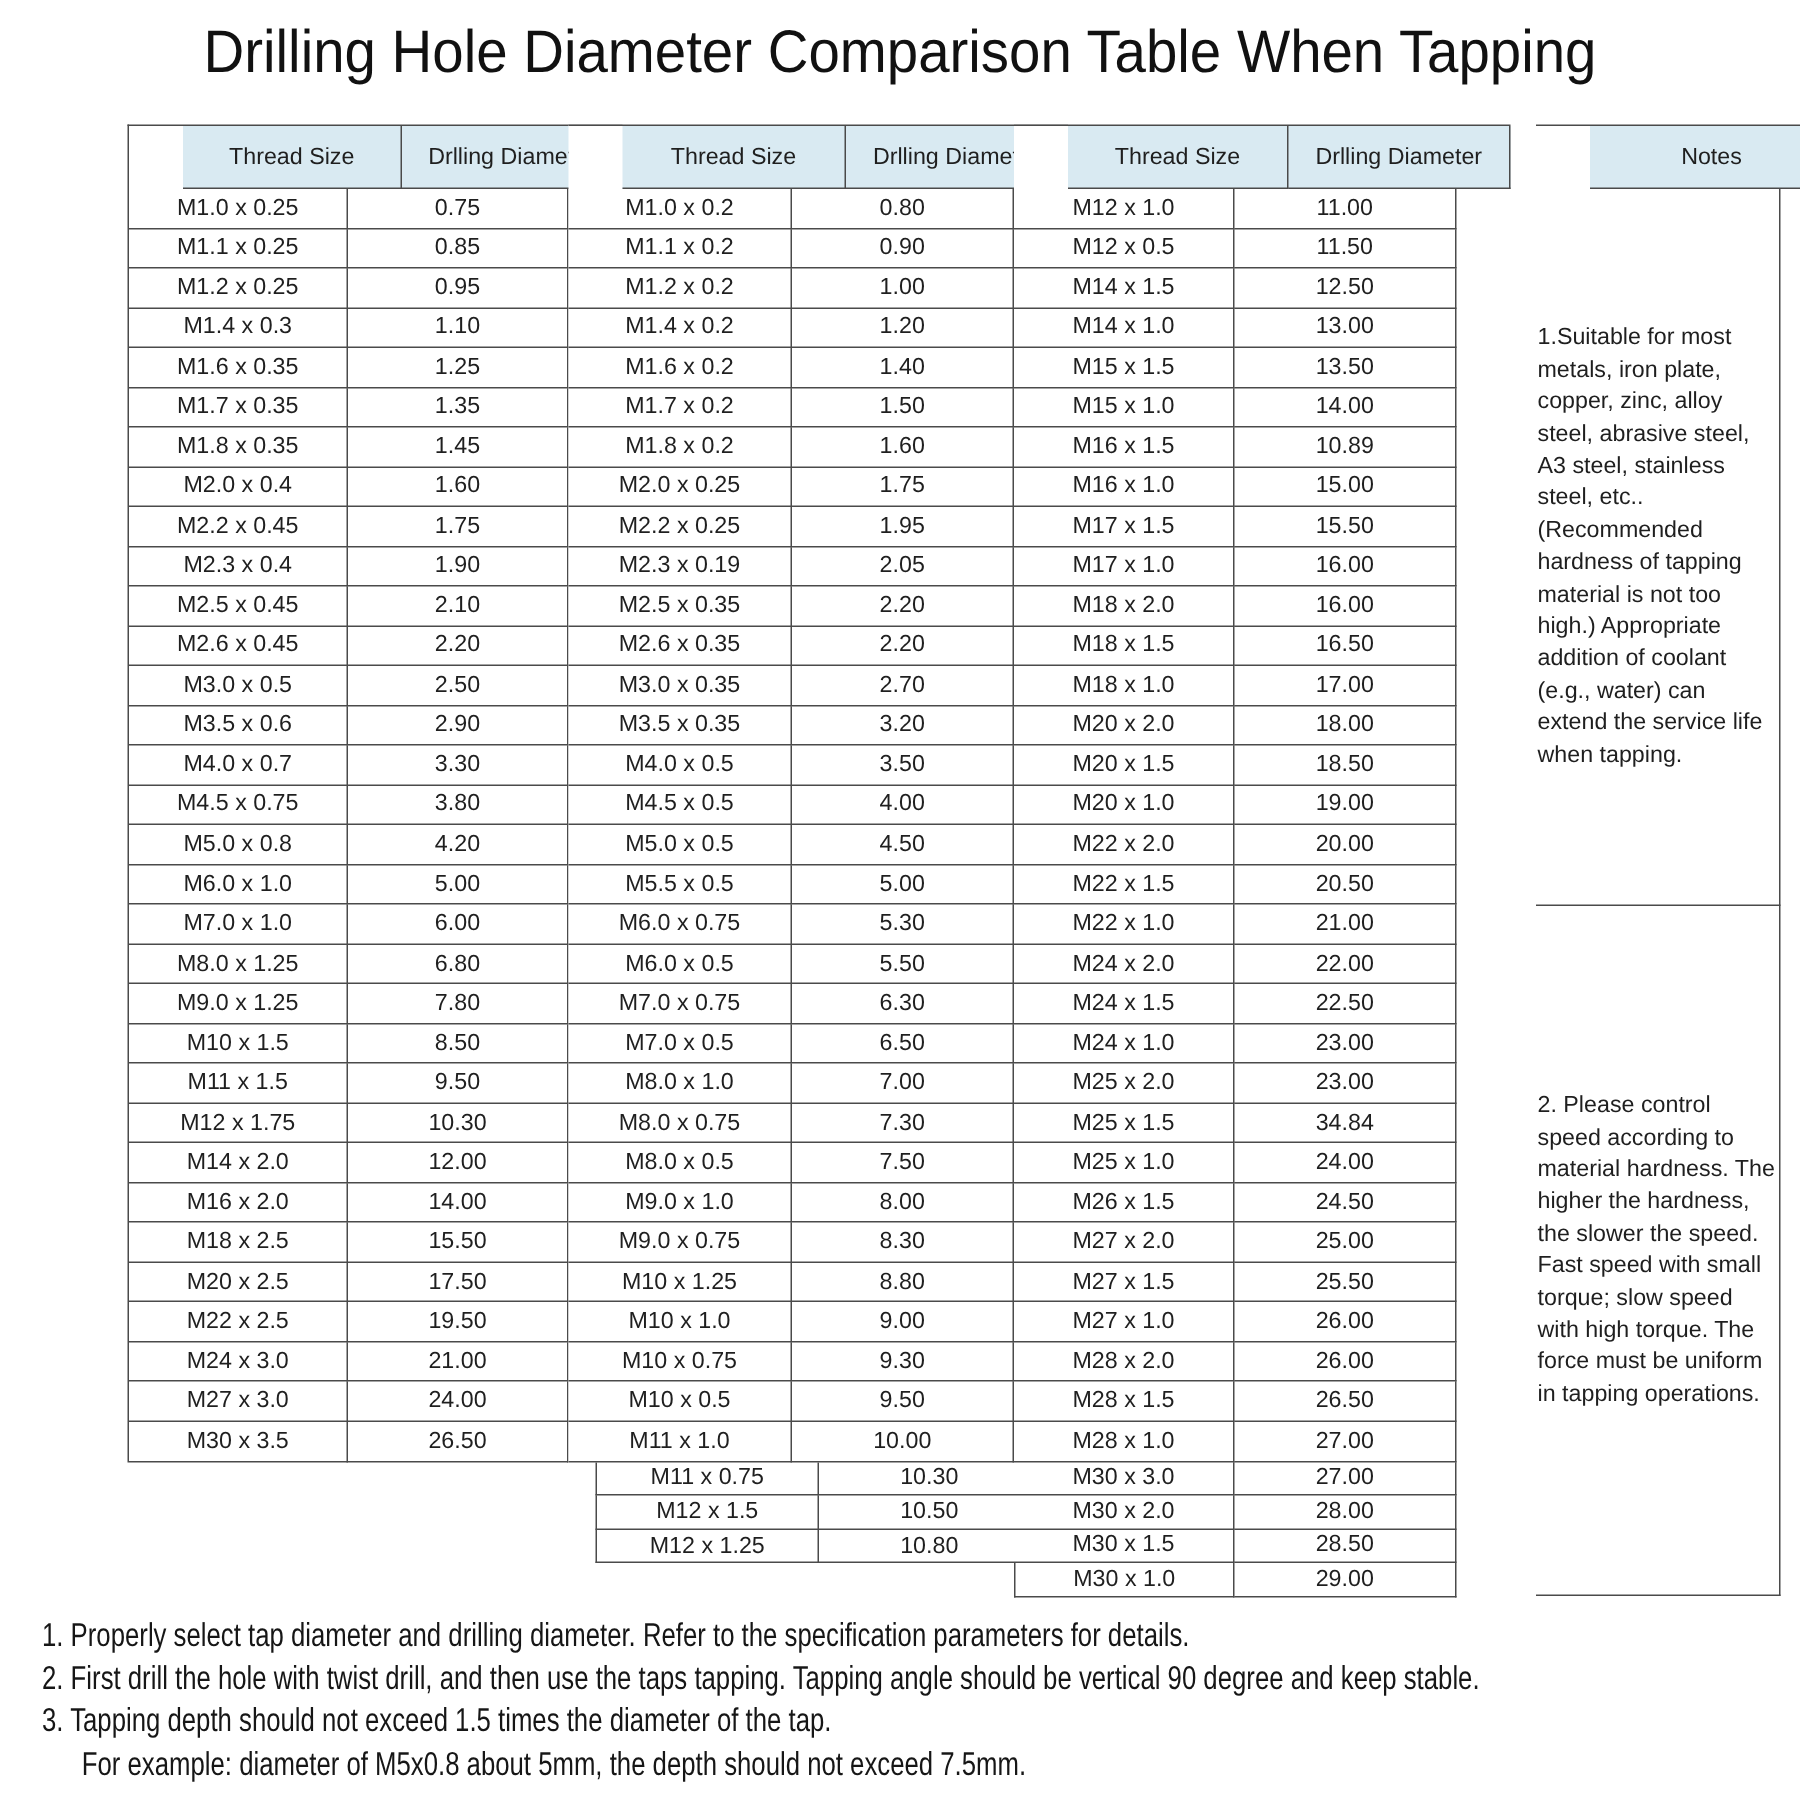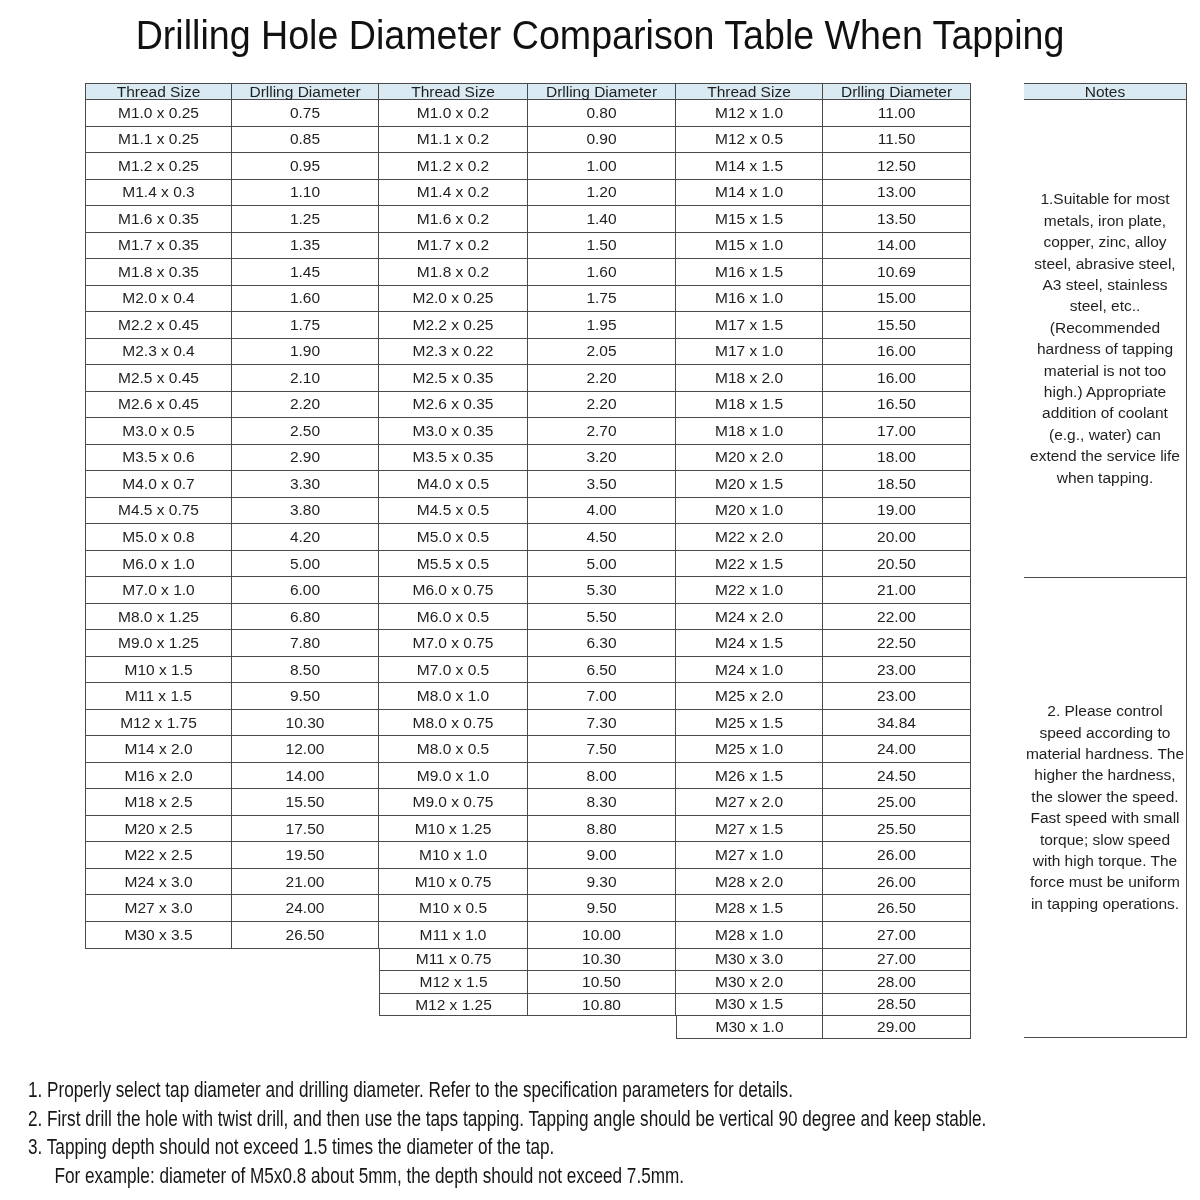--- a/index.html
+++ b/index.html
@@ -26,21 +26,21 @@
   .block{
     position:absolute;top:83px;
     border-top:1px solid var(--border);
     background:#fff;
   }
   #block1{left:85px;border-left:1px solid var(--border);}
   #block2{left:379px;}
   #block3{left:676px;}
   #block4{left:1024px;}
   .trow{display:flex;height:26.53px;}
-  .trow.head{height:16px;background:var(--header-bg);}
+  .trow.head{height:42px;background:var(--header-bg);margin-left:36px;}
   #block2 .trow.short{height:22.67px;justify-content:center;}
   #block3 .trow.short{height:22.5px;text-align:center;}
   .cell{
     display:flex;align-items:center;justify-content:center;
     border-right:1px solid var(--border);
     border-bottom:1px solid var(--border);
     font-size:15.5px;
     white-space:nowrap;
     height:100%;
   }
@@ -50,21 +50,21 @@
   #block2 .cell.thread{width:149px;}
   #block2 .cell.diam{width:148px;}
   #block3 .cell.thread{width:147px;}
   #block3 .cell.diam{width:148px;}
   #block4 .cell.notes-h{width:163px;}
   .notes-cell{
     width:163px;
     border-right:1px solid var(--border);
     border-bottom:1px solid var(--border);
     display:flex;align-items:center;justify-content:center;
-    text-align:center;
+    text-align:left;
     font-size:15.5px;line-height:21.4px;
     padding:2px 1px;
   }
   #notes-cell-1{height:477.5px;}
   #notes-cell-2{height:460.5px;}
   
   .footnotes{
     position:absolute;left:28px;top:1076px;width:1160px;
   }
   .footnote{
@@ -249,21 +249,21 @@
     </div>
     <div class="trow">
       <div class="cell thread">M2.0 x 0.25</div>
       <div class="cell diam">1.75</div>
     </div>
     <div class="trow">
       <div class="cell thread">M2.2 x 0.25</div>
       <div class="cell diam">1.95</div>
     </div>
     <div class="trow">
-      <div class="cell thread">M2.3 x 0.22</div>
+      <div class="cell thread">M2.3 x 0.19</div>
       <div class="cell diam">2.05</div>
     </div>
     <div class="trow">
       <div class="cell thread">M2.5 x 0.35</div>
       <div class="cell diam">2.20</div>
     </div>
     <div class="trow">
       <div class="cell thread">M2.6 x 0.35</div>
       <div class="cell diam">2.20</div>
     </div>
@@ -385,21 +385,21 @@
     <div class="trow">
       <div class="cell thread">M15 x 1.5</div>
       <div class="cell diam">13.50</div>
     </div>
     <div class="trow">
       <div class="cell thread">M15 x 1.0</div>
       <div class="cell diam">14.00</div>
     </div>
     <div class="trow">
       <div class="cell thread">M16 x 1.5</div>
-      <div class="cell diam">10.69</div>
+      <div class="cell diam">10.89</div>
     </div>
     <div class="trow">
       <div class="cell thread">M16 x 1.0</div>
       <div class="cell diam">15.00</div>
     </div>
     <div class="trow">
       <div class="cell thread">M17 x 1.5</div>
       <div class="cell diam">15.50</div>
     </div>
     <div class="trow">

